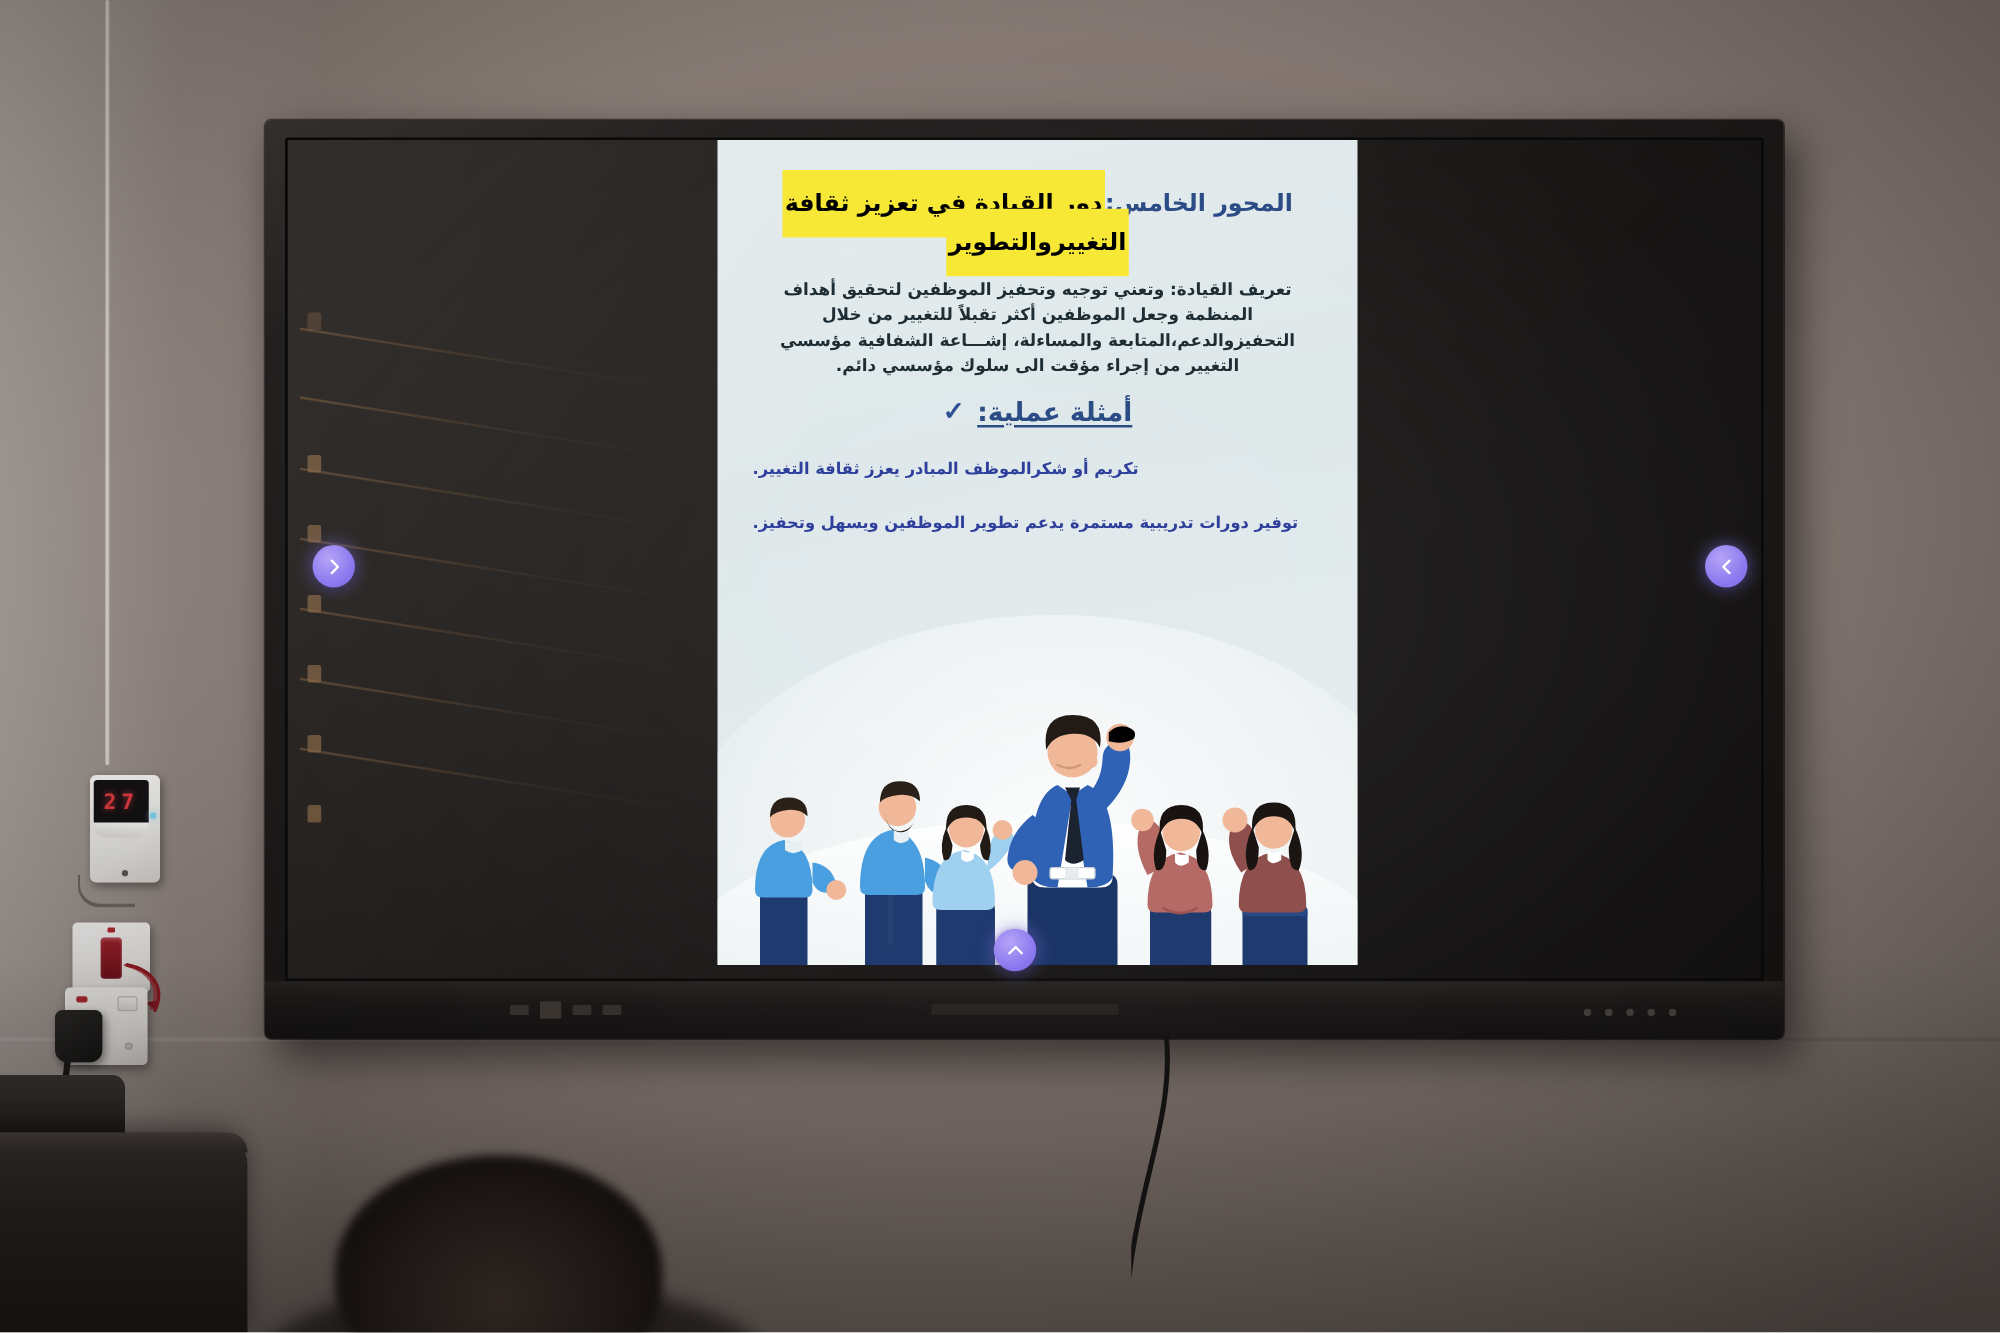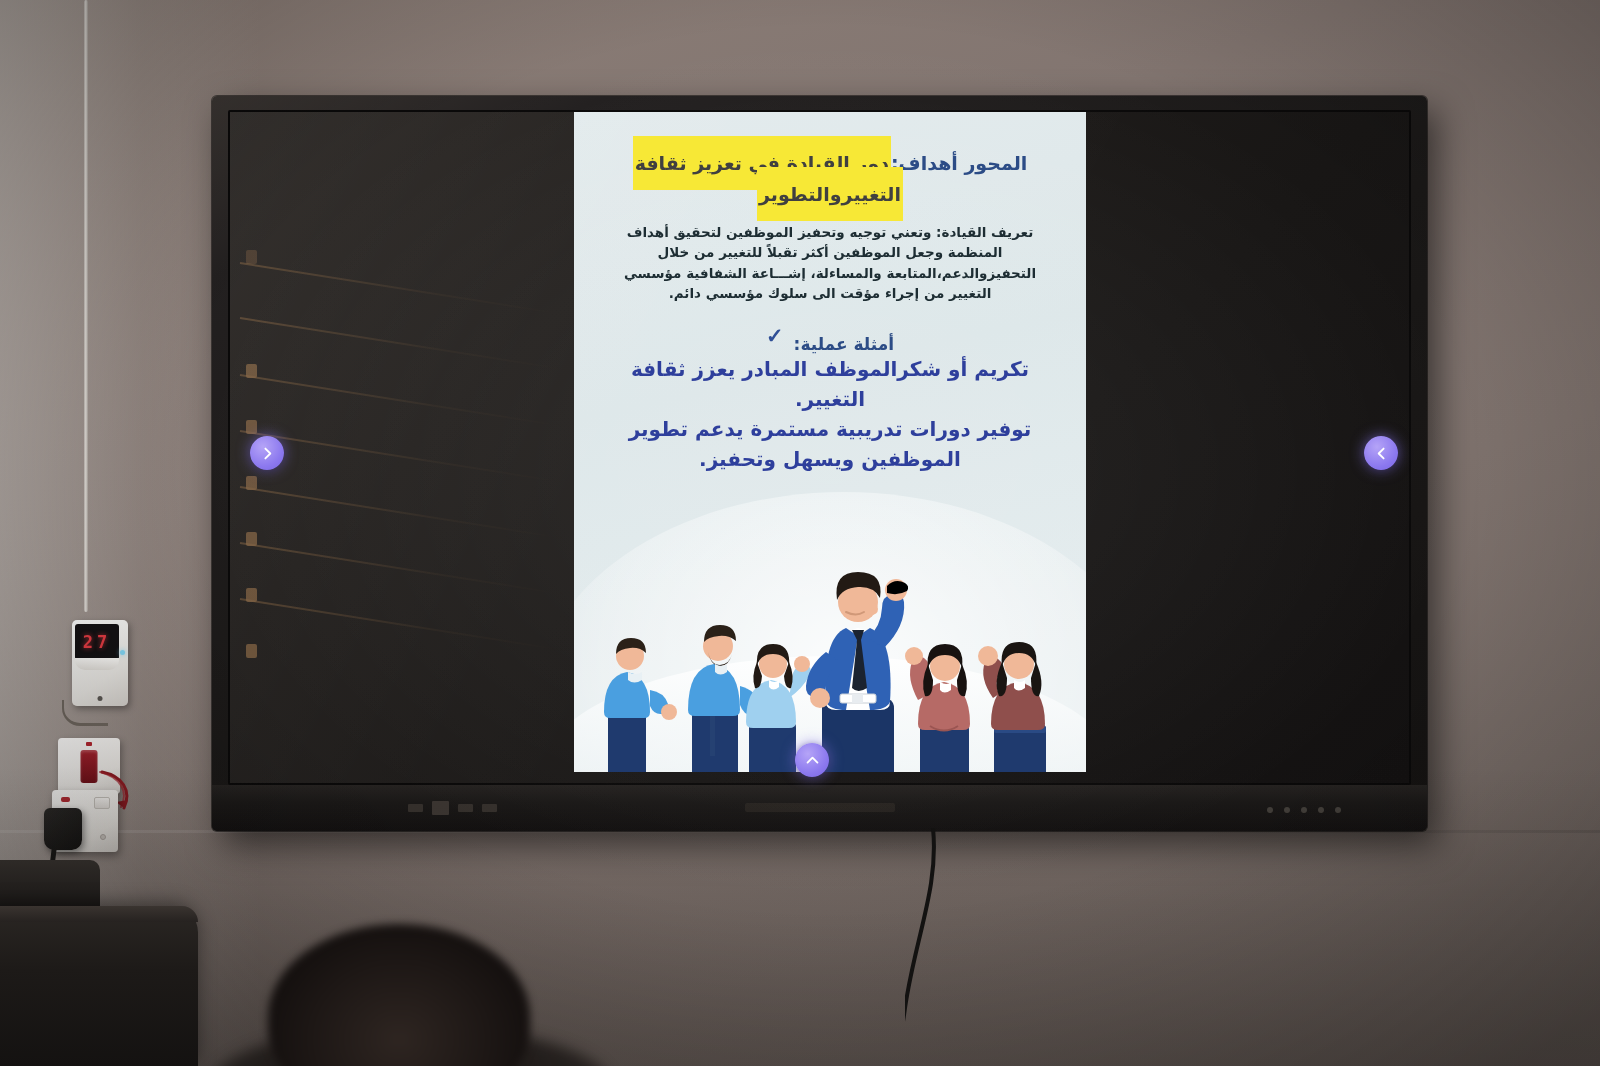--- a/index.html
+++ b/index.html
@@ -178,45 +178,45 @@
     padding: 36px 22px 0 22px;
     direction: rtl; text-align: right;
   }
 
   .slide-title {
     font-family: "DejaVu Sans", sans-serif;
     font-size: 19px; font-weight: 700; line-height: 1.62;
     color: #2c4c86; text-align: center; direction: rtl;
     margin-bottom: 12px;
   }
-  .hl { background: #f7e836; color: #404040; padding: 16px 2px; }
+  .hl { background: #f7e836; color: #000000; padding: 16px 2px; }
 
   .slide-body {
     font-family: "DejaVu Sans", sans-serif;
     font-size: 13.5px; line-height: 1.52; color: #1d2d33;
     font-weight: 600; text-align: center; direction: rtl;
     padding: 0 14px;
   }
 
   .bullet-head {
     display: flex; flex-direction: row-reverse;
     align-items: center; justify-content: center;
     gap: 10px; margin-top: 14px; direction: rtl;
   }
   .check-icon { color: #2f4f96; font-size: 21px; font-weight: 700; line-height: 1; }
   .bullet-head-text {
     font-family: "DejaVu Sans", sans-serif;
-    font-size: 17px; font-weight: 700; color: #2c4c86;
-    text-underline-offset: 3px; margin-top: 16px;
+    font-size: 21px; font-weight: 700; color: #2c4c86;
+    text-decoration: underline; text-underline-offset: 3px;
   }
   .examples {
     font-family: "DejaVu Sans", sans-serif;
-    font-size: 20px; font-weight: 700; line-height: 1.5;
-    color: #2e3f9c; text-align: center; direction: rtl;
-    margin-top: 0; padding: 0 6px;
+    font-size: 13px; font-weight: 700; line-height: 1.5;
+    color: #2e3f9c; text-align: left; direction: rtl;
+    margin-top: 24px; padding: 0 6px;
   }
 
   
   .illo { position: absolute; left: 0; bottom: 0; width: 512px; height: 232px; z-index: 2; }
 
   
   .navbtn {
     position: absolute; z-index: 30;
     width: 34px; height: 34px; border-radius: 50%;
     background: radial-gradient(circle at 38% 32%, #b5a4f7, #8c79ef 62%, #7a66e4 100%);
@@ -319,21 +319,21 @@
         <div class="blind-dot" style="top:476px;"></div>
         <div class="blind-dot" style="top:532px;"></div>
       </div>
 
       <div class="slide">
         <div class="slide-arc"></div>
 
         <div class="slide-content">
 
           <div class="slide-title">
-            <span>المحور أهداف:</span><span class="hl">دور القيادة في تعزيز ثقافة</span>
+            <span>المحور الخامس:</span><span class="hl">دور القيادة في تعزيز ثقافة</span>
             <br>
             <span class="hl">التغييروالتطوير</span>
           </div>
 
           <div class="slide-body">تعريف القيادة: وتعني توجيه وتحفيز الموظفين لتحقيق أهداف المنظمة وجعل الموظفين أكثر تقبلاً للتغيير من خلال التحفيزوالدعم،المتابعة والمساءلة، إشـــاعة الشفافية مؤسسي التغيير من إجراء مؤقت الى سلوك مؤسسي دائم.</div>
 
           <div class="bullet-head">
             <span class="check-icon">✓</span>
             <span class="bullet-head-text">أمثلة عملية:</span>
           </div>

